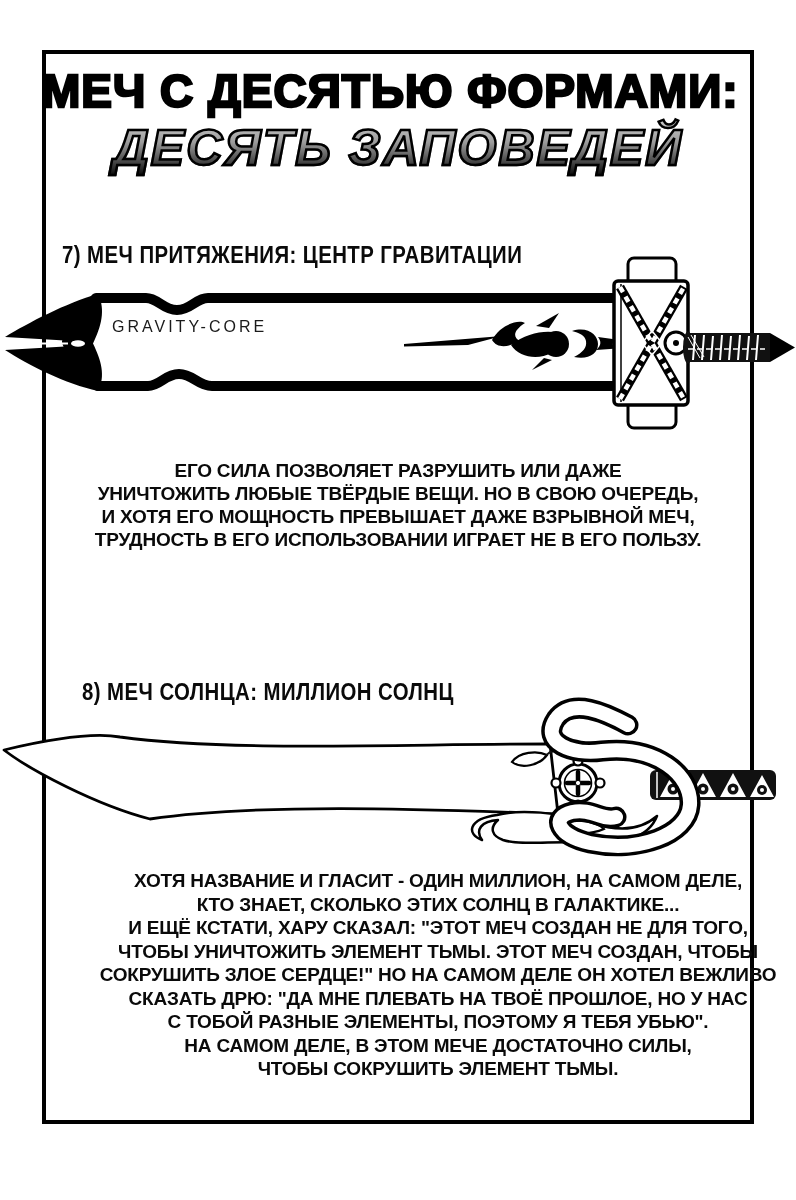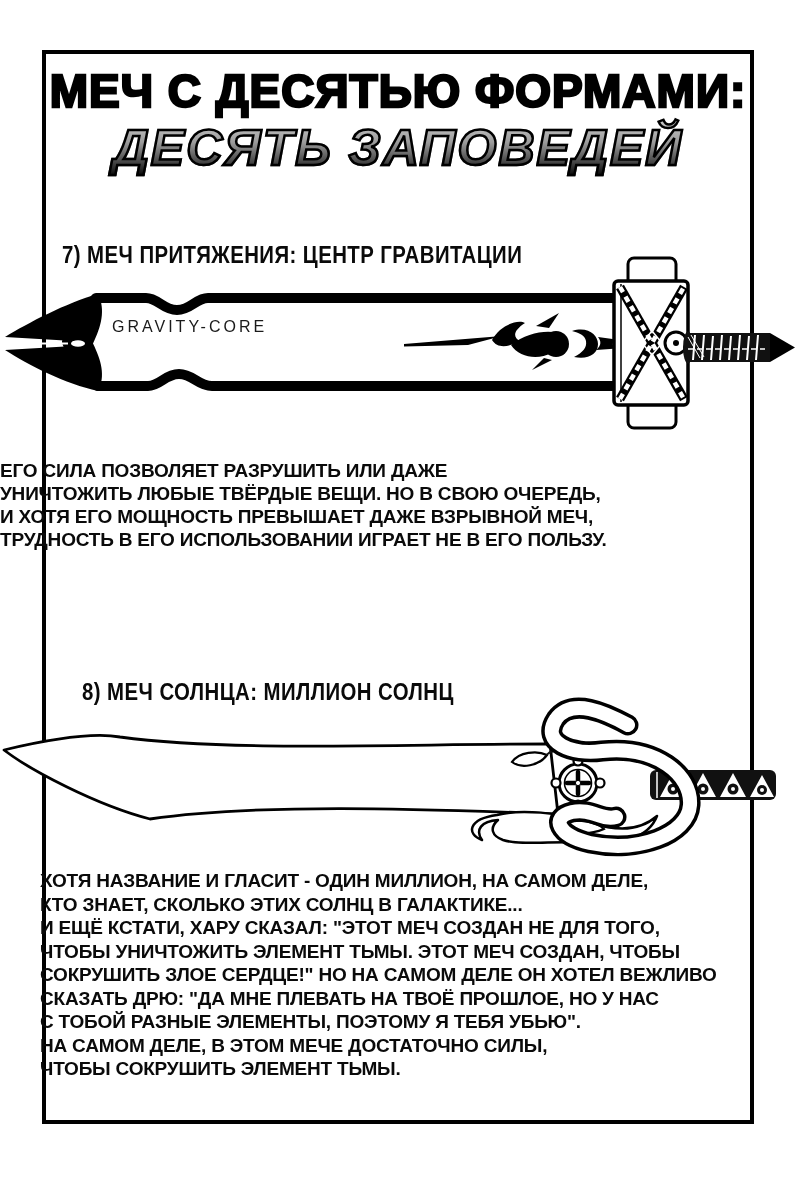--- a/index.html
+++ b/index.html
@@ -5,22 +5,22 @@
   html,body { margin:0; padding:0; background:#ffffff; }
   .page {
     position:relative; width:796px; height:1200px; background:#ffffff;
     overflow:hidden; font-family:"Liberation Sans", sans-serif; color:#000;
   }
   .frame {
     position:absolute; left:42px; top:50px; width:712px; height:1074px;
     border:4px solid #000; box-sizing:border-box; z-index:1; background:transparent;
   }
   .title1 {
-    position:absolute; left:42px; top:64px; width:712px; margin:0; z-index:2;
-    text-align:center; font-size:46px; font-weight:bold; letter-spacing:1px;
+    position:absolute; left:42px; top:64px; width:648px; margin:0; z-index:2;
+    text-align:right; font-size:46px; font-weight:bold; letter-spacing:1px;
     color:#000; -webkit-text-stroke:2.5px #000; white-space:nowrap;
   }
   .title2 {
     position:absolute; left:42px; top:119px; width:712px; margin:0; z-index:2;
     text-align:center; font-size:50px; font-weight:bold; letter-spacing:2px;
     color:#666; -webkit-text-stroke:2.5px #000; white-space:nowrap;font-style:italic;
   }
   @supports (-webkit-background-clip: text) {
     .title2 {
       background:linear-gradient(180deg,#cbcbcb 0%,#9c9c9c 40%,#2b2b2b 85%,#000 100%);
@@ -28,21 +28,21 @@
     }
   }
   .heading {
     position:absolute; z-index:2; font-weight:bold; font-size:24px; color:#0a0a0a;
     transform:scaleX(0.85); transform-origin:left center; white-space:nowrap;
     letter-spacing:0.5px;
   }
   .h7 { left:62px; top:241px; }
   .h8 { left:82px; top:678px; }
   .para {
-    position:absolute; left:0; width:796px; z-index:2; 
+    position:absolute; left:0; width:796px; z-index:2; text-align:center;
     font-weight:bold; font-size:19px; line-height:23px; letter-spacing:-0.2px;
     color:#0a0a0a;
   }
   .p1 { top:459px; }
   .p2 { top:869px; line-height:23.5px;padding-left:40px; }
   .sword { position:absolute; left:0; z-index:3; }
   .sword1 { top:253px; width:796px; height:195px; }
   .sword2 { top:693px; width:796px; height:175px; }
   .engraving {
     font-family:"Liberation Sans", sans-serif; font-size:16px; letter-spacing:3px;

